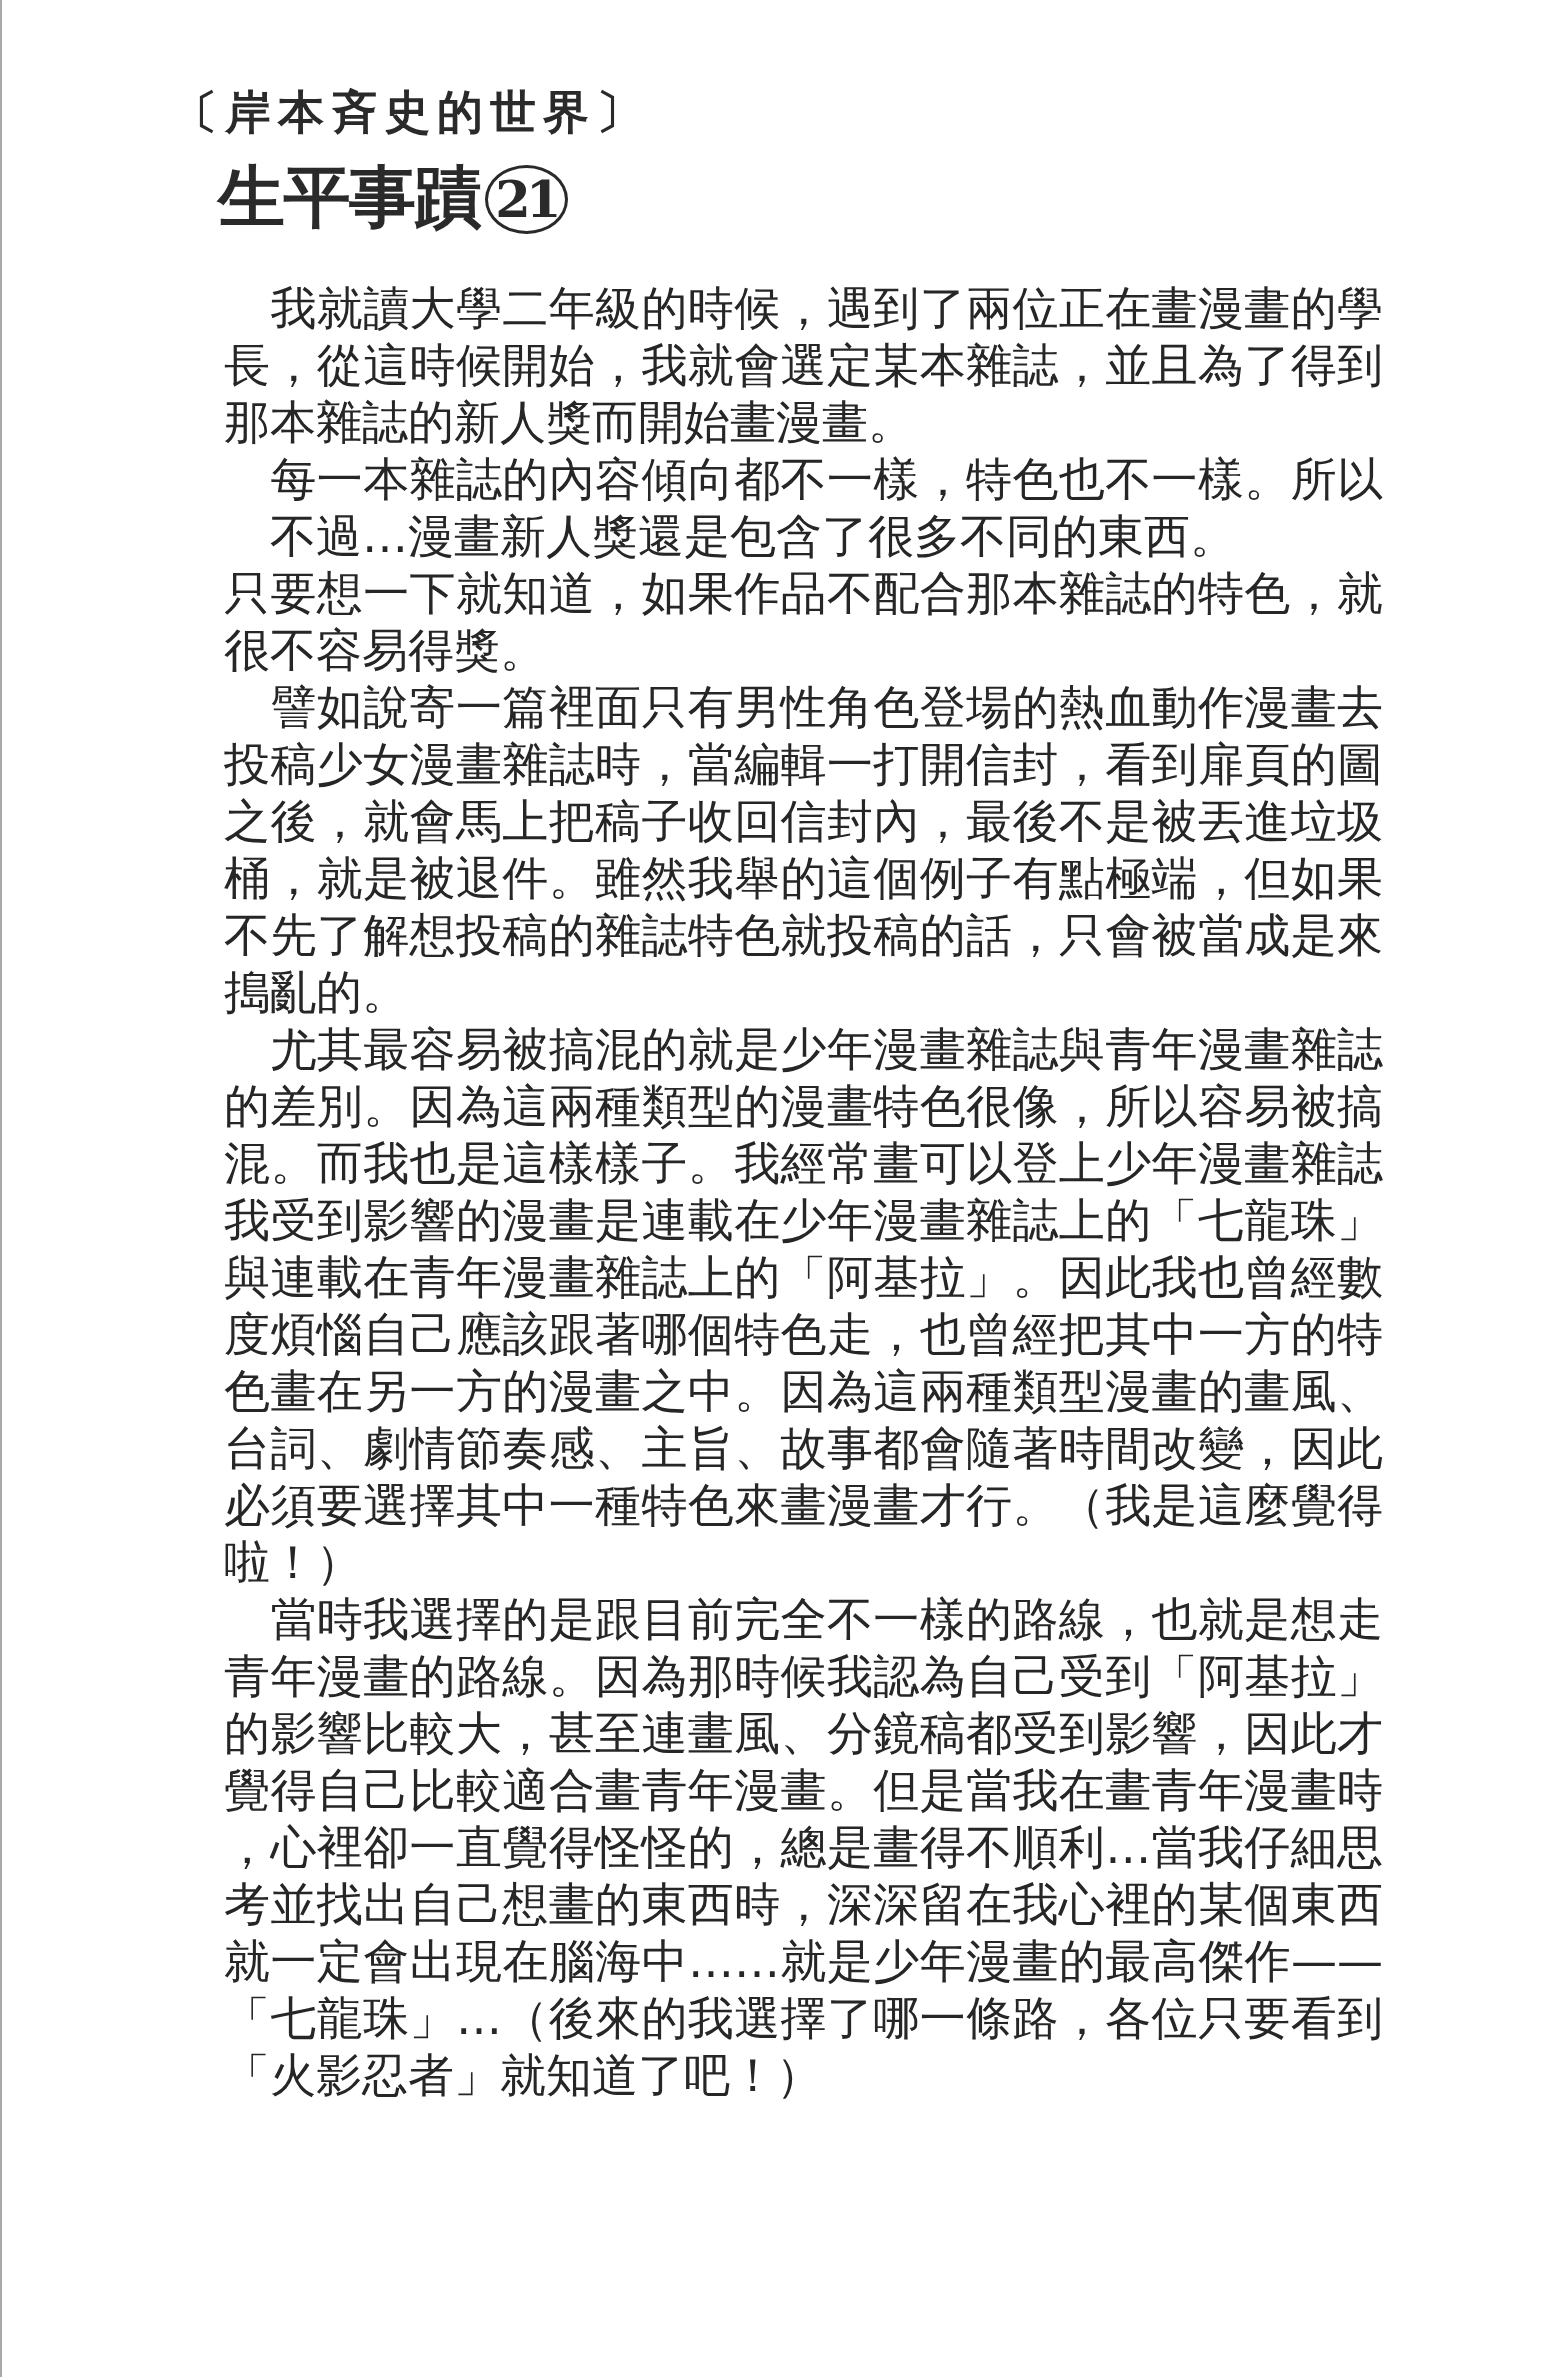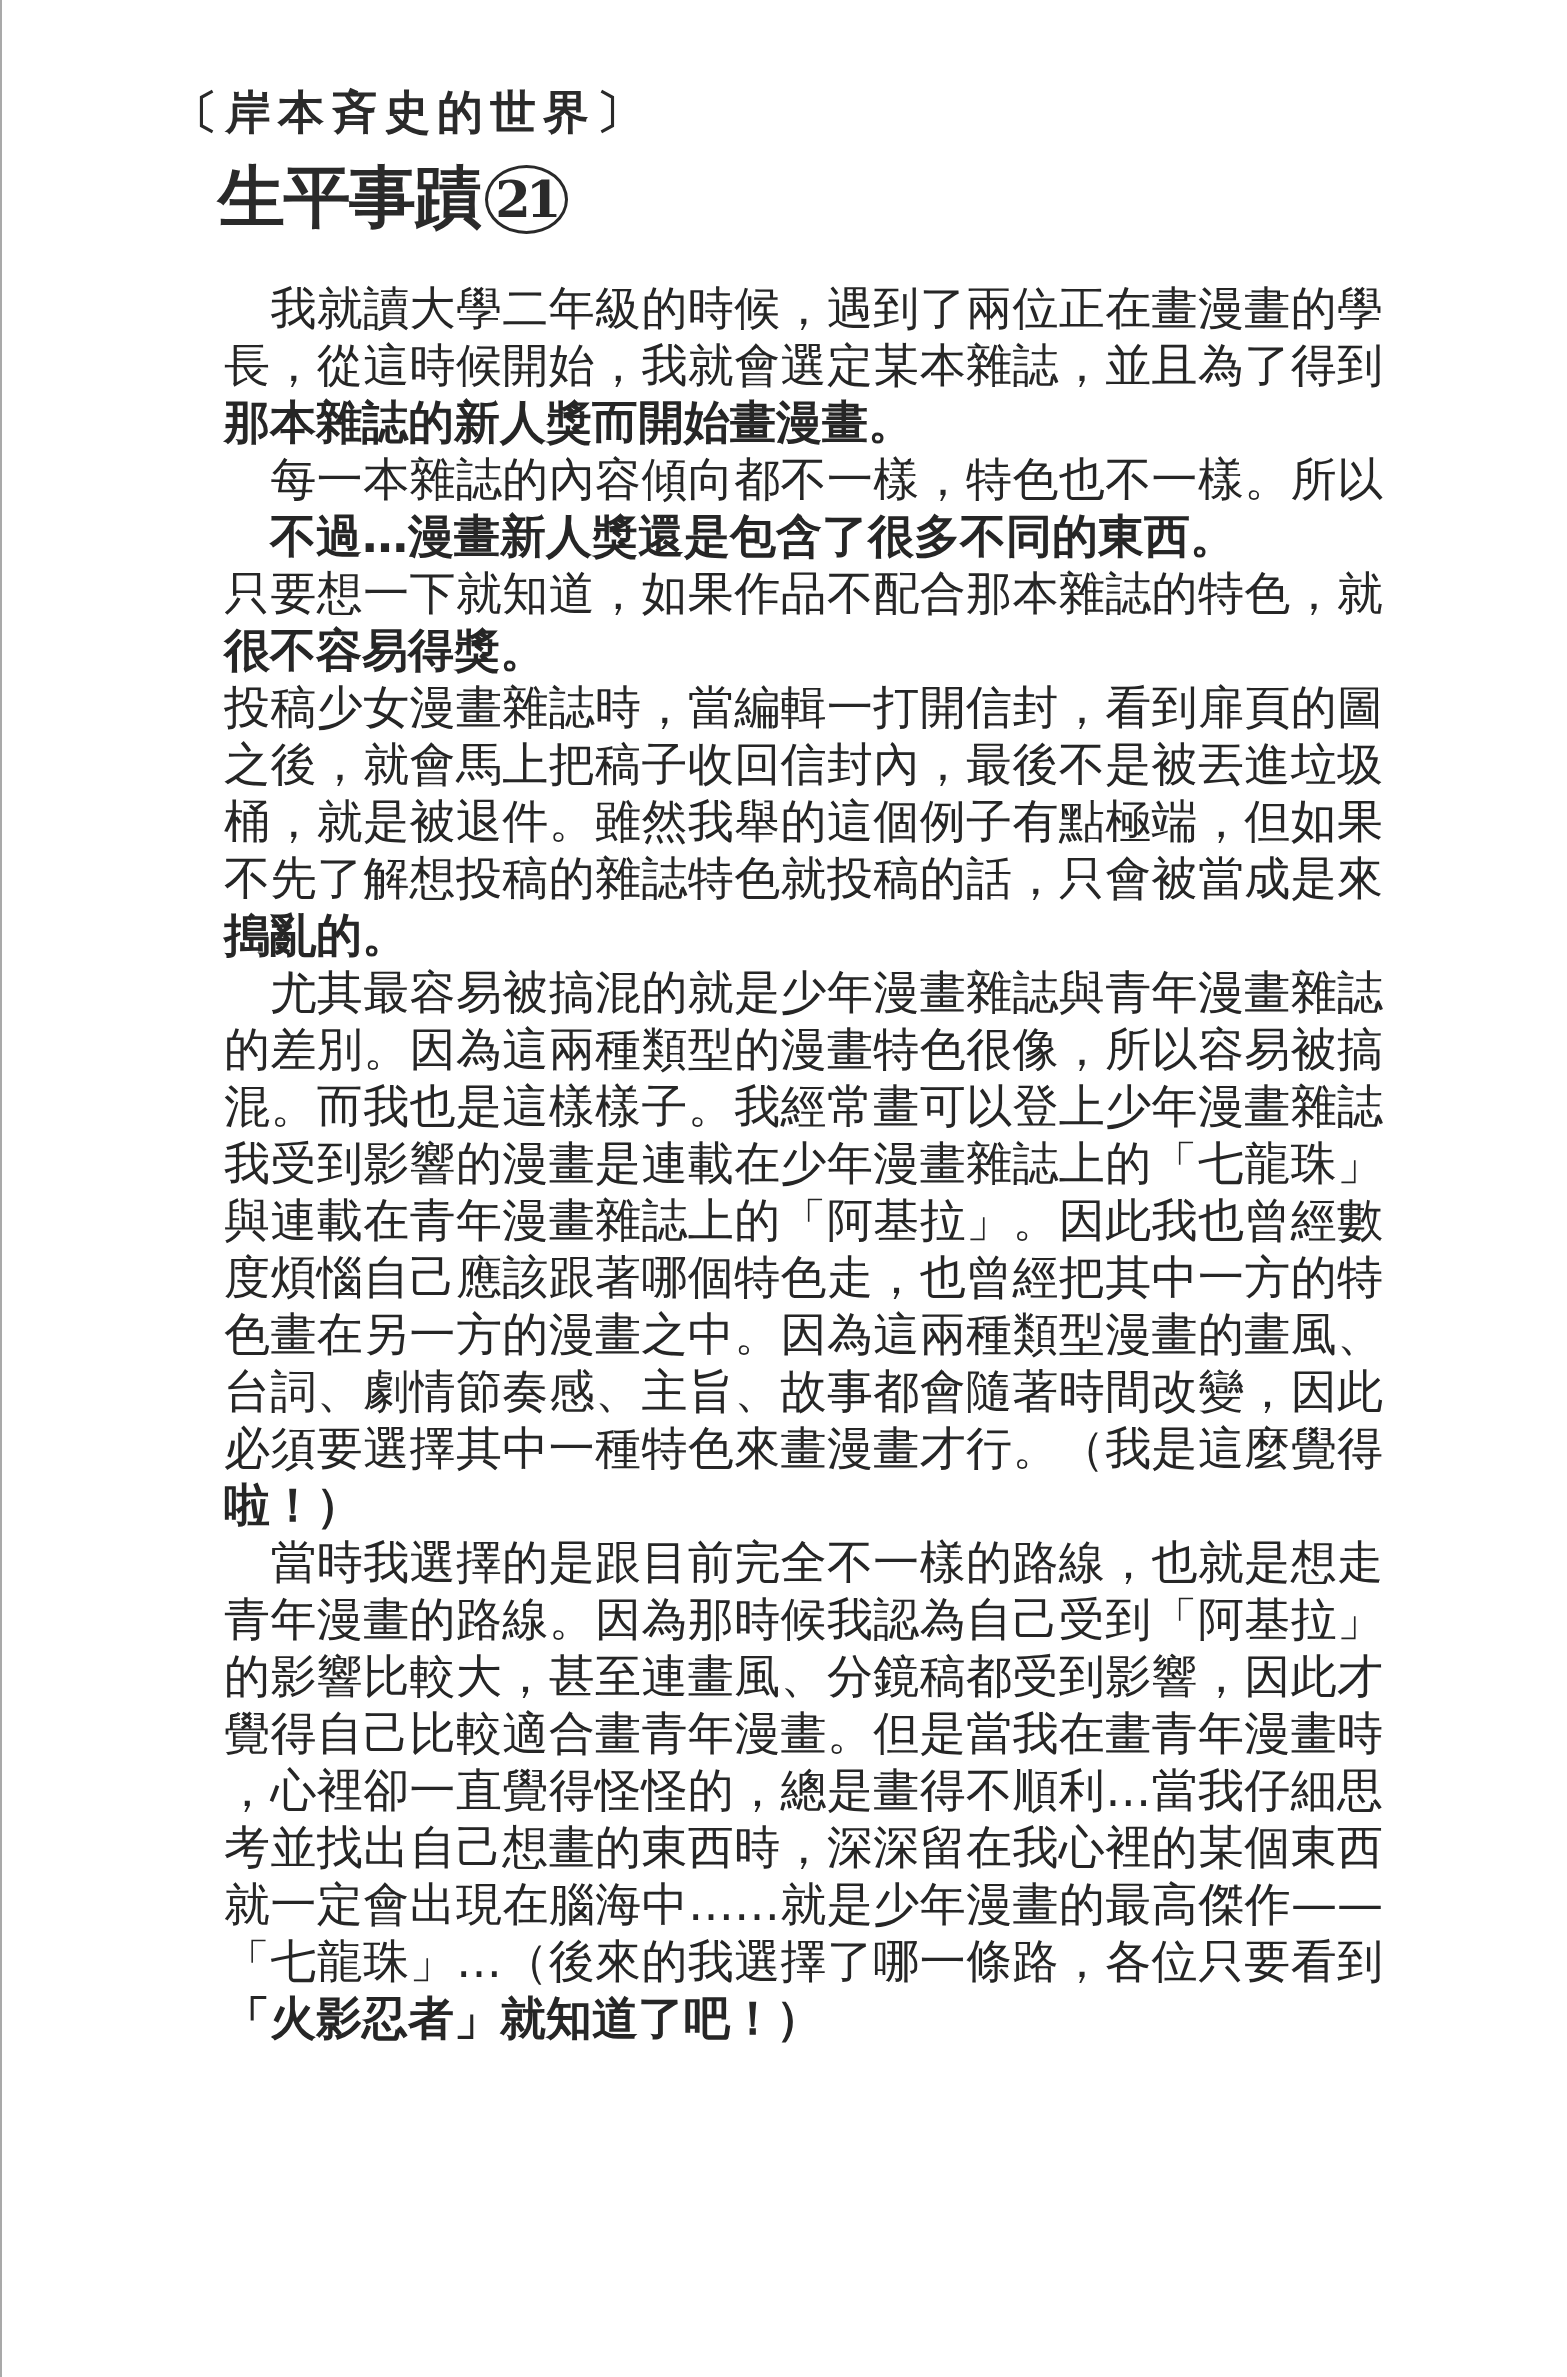--- a/index.html
+++ b/index.html
@@ -83,41 +83,41 @@
       overflow: visible;
       color: #262626;
       margin-left: 44px;
     }
     .line.full {
       text-align: justify;
       text-align-last: justify;
     }
     .line.short {
       text-align: left;
-      font-weight: bold;
     }
   </style>
 </head>
 <body>
 
 <div class="page">
   <div class="left-edge"></div>
 
   <div class="series-title">〔岸本斉史的世界〕</div>
 
   <div class="chapter-title"><span>生平事蹟</span><span class="num">21</span></div>
 
   <div class="body-text">
     <span class="line full">　我就讀大學二年級的時候，遇到了兩位正在畫漫畫的學</span>
     <span class="line full">長，從這時候開始，我就會選定某本雜誌，並且為了得到</span>
     <span class="line short">那本雜誌的新人獎而開始畫漫畫。</span>
     <span class="line full">　每一本雜誌的內容傾向都不一樣，特色也不一樣。所以</span>
     <span class="line short">　不過…漫畫新人獎還是包含了很多不同的東西。</span>
     <span class="line full">只要想一下就知道，如果作品不配合那本雜誌的特色，就</span>
     <span class="line short">很不容易得獎。</span>
+    <span class="line full">　譬如說寄一篇裡面只有男性角色登場的熱血動作漫畫去</span>
     <span class="line full">投稿少女漫畫雜誌時，當編輯一打開信封，看到扉頁的圖</span>
     <span class="line full">之後，就會馬上把稿子收回信封內，最後不是被丟進垃圾</span>
     <span class="line full">桶，就是被退件。雖然我舉的這個例子有點極端，但如果</span>
     <span class="line full">不先了解想投稿的雜誌特色就投稿的話，只會被當成是來</span>
     <span class="line short">搗亂的。</span>
     <span class="line full">　尤其最容易被搞混的就是少年漫畫雜誌與青年漫畫雜誌</span>
     <span class="line full">的差別。因為這兩種類型的漫畫特色很像，所以容易被搞</span>
     <span class="line full">混。而我也是這樣樣子。我經常畫可以登上少年漫畫雜誌</span>
     <span class="line full">我受到影響的漫畫是連載在少年漫畫雜誌上的「七龍珠」</span>
     <span class="line full">與連載在青年漫畫雜誌上的「阿基拉」。因此我也曾經數</span>

